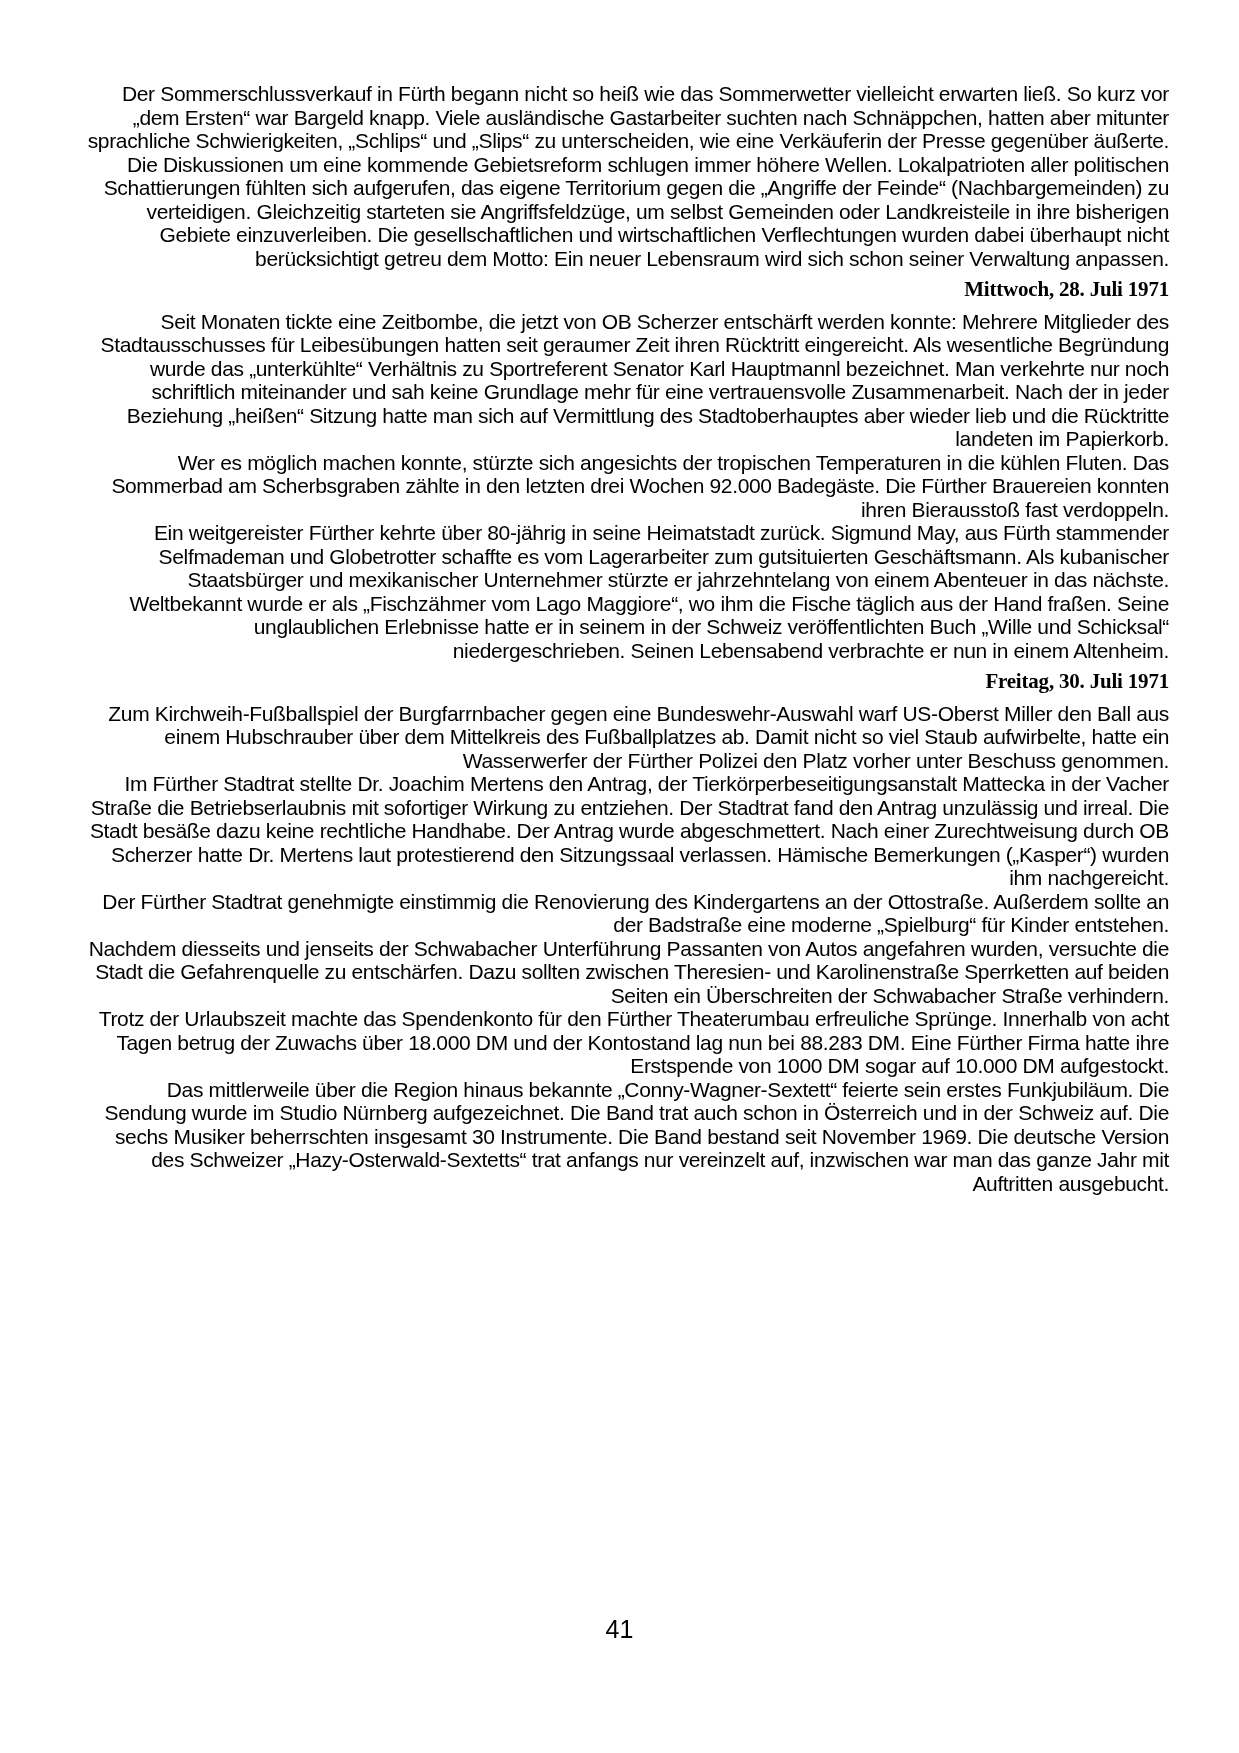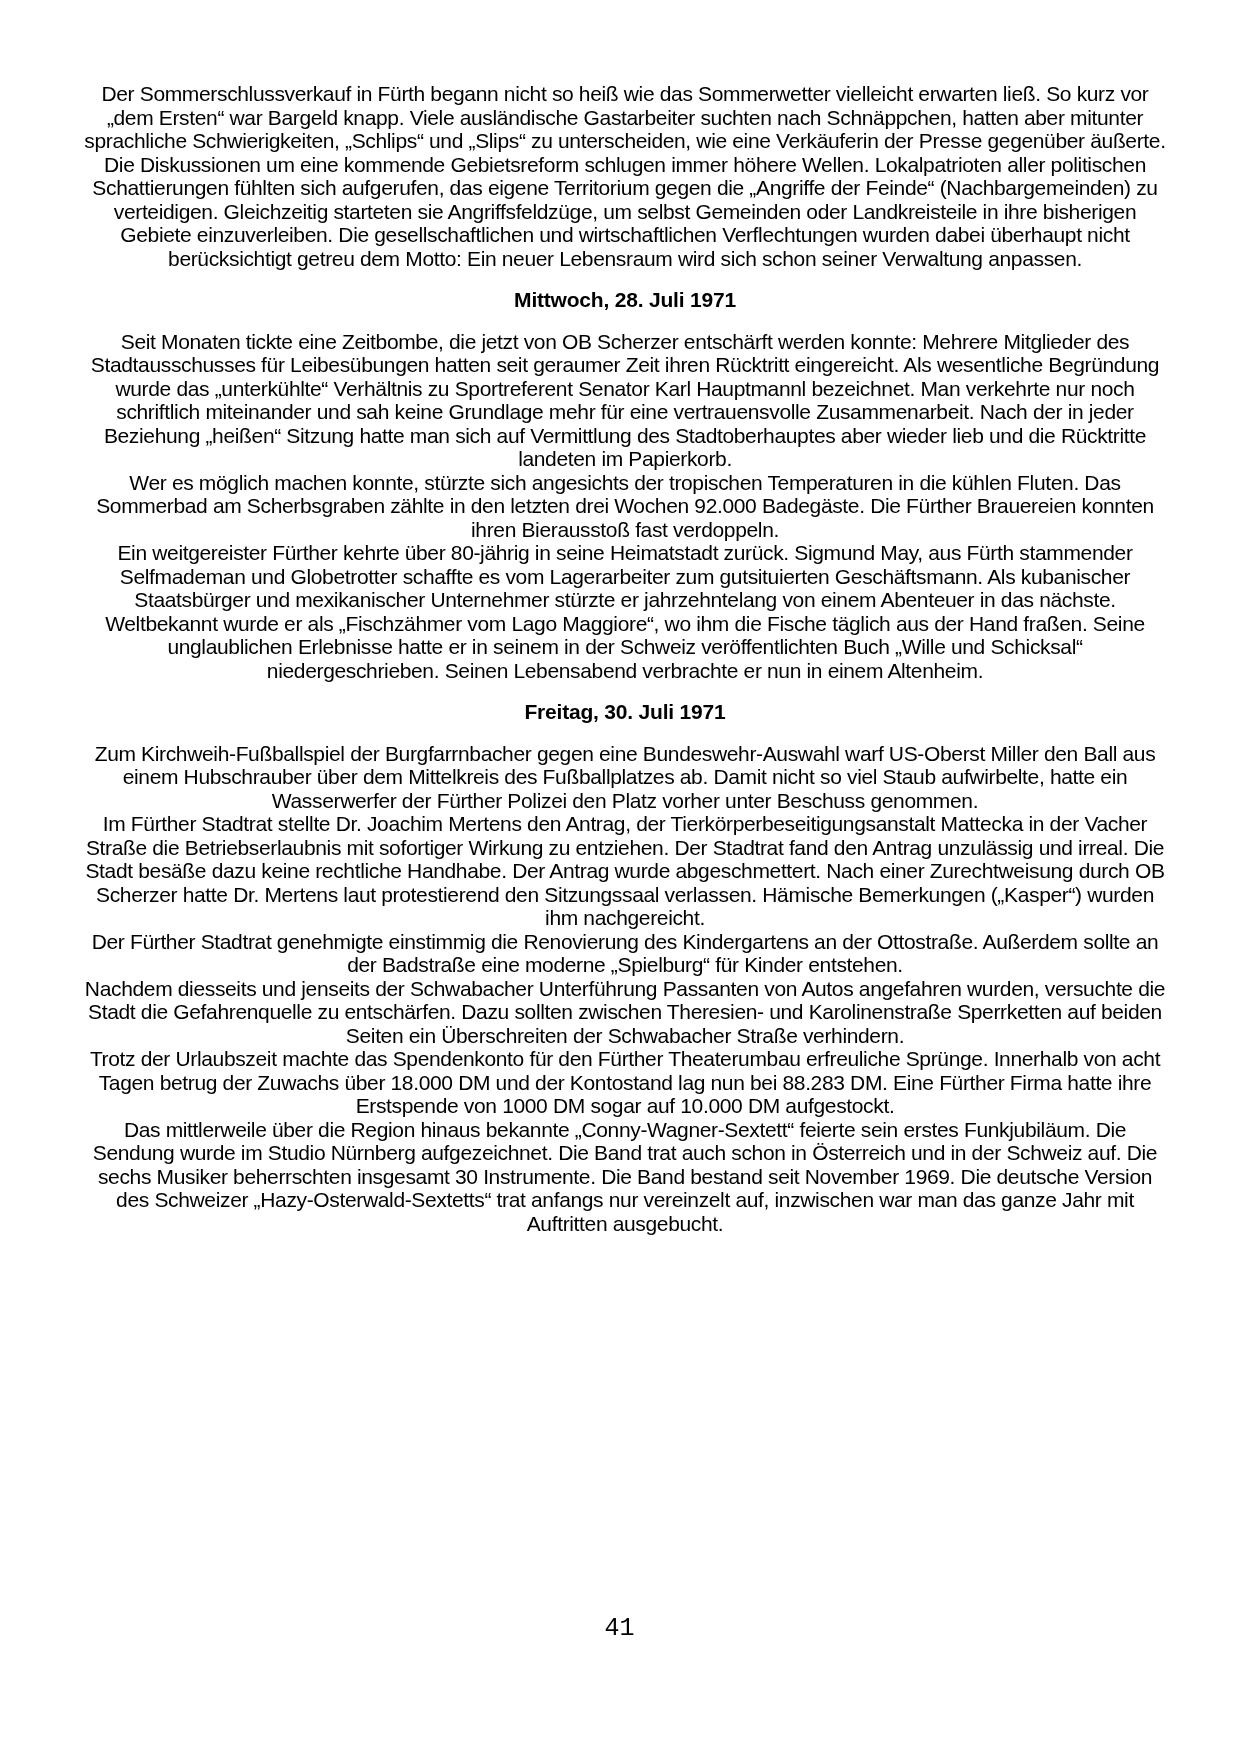--- a/index.html
+++ b/index.html
@@ -21,40 +21,41 @@
     background: #ffffff;
   }
   .content {
     position: absolute;
     left: 81px;
     top: 82px;
     width: 1088px;
     font-size: 21px;
     line-height: 23.5px;
     letter-spacing: -0.35px;
-    text-align: center;
+    text-align: right;
   }
   .content p {
     margin: 0;
     padding: 0;
   }
   .content h2 {
     font-size: 21px;
     font-weight: bold;
-    margin: 18px 0;
+    margin: 8px 0;
     padding: 0;
     letter-spacing: -0.2px;
+    font-family: Liberation Serif, serif;
   }
   .footer {
     position: absolute;
     top: 1614px;
     left: 0;
     width: 100%;
     text-align: center;
-    font-family: Liberation Mono, monospace;
+    font-family: Liberation Sans, sans-serif;
     font-size: 25px;
     line-height: 30px;
   }
 </style>
 </head>
 <body>
 
 <main class="page">
   <div class="content" id="content">
       <section>

